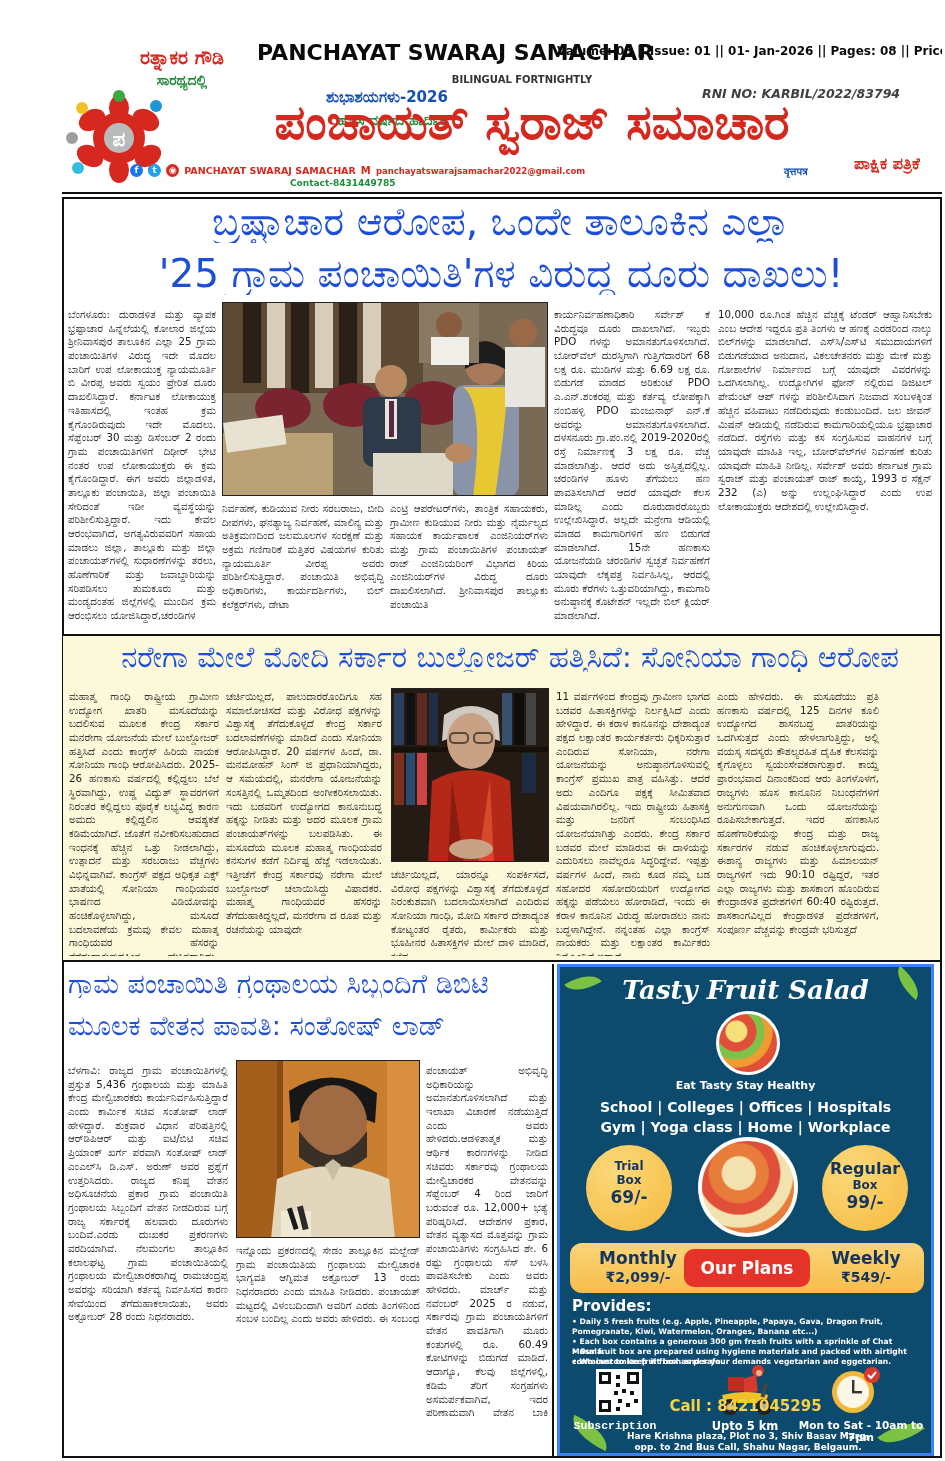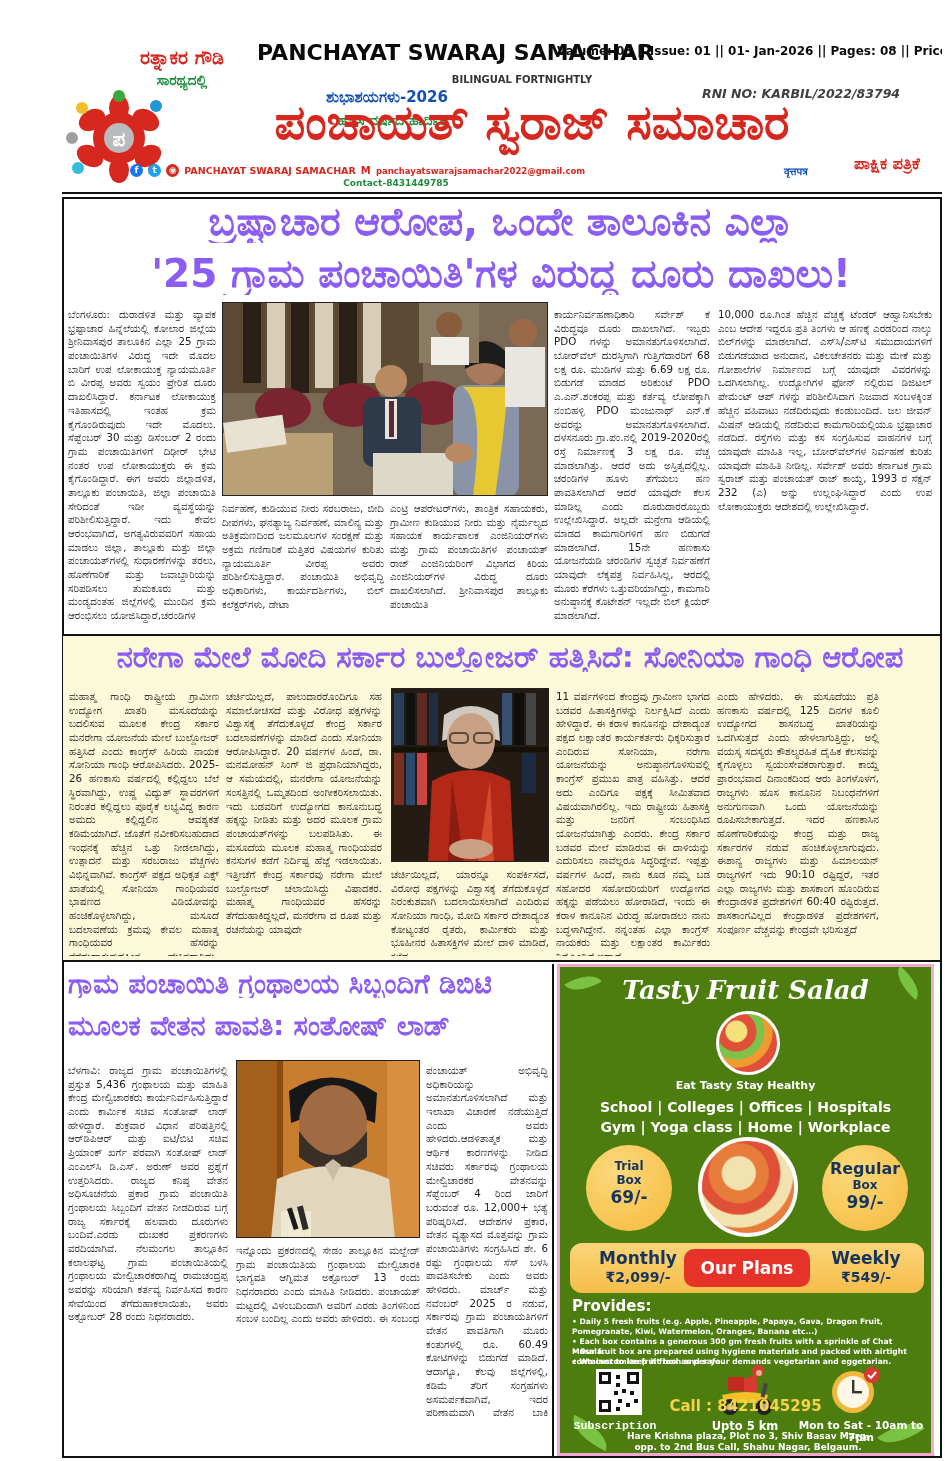--- a/index.html
+++ b/index.html
@@ -1,29 +1,29 @@
 <!DOCTYPE html>
 <html><head>
 <meta charset="utf-8">
 <style>
   * { margin:0; padding:0; box-sizing:border-box; }
   html,body { background:#ffffff; }
   body { width:945px; height:1461px; position:relative; font-family:"DejaVu Sans",sans-serif; overflow:hidden; }
   .abs { position:absolute; }
   .kn-body { font-size:10.3px; line-height:1.33; text-align:justify; color:#1b1b1b; overflow:hidden; }
-  .hl { font-weight:700; color:#8b5cf6; text-align:center; letter-spacing:0px; line-height:1.05; white-space:nowrap; overflow:hidden; }
+  .hl { font-weight:400; color:#1d4ed8; text-align:center; letter-spacing:0px; line-height:1.05; white-space:nowrap; overflow:hidden; }
   .red { color:#d6281e; }
   .green { color:#1e8c3a; }
   .blue { color:#1450b4; }
   .rule-double { border-top:2px solid #111; border-bottom:2px solid #111; height:7px; }
   .vline { background:#111; width:2px; }
   .hline { background:#111; height:2px; }
   .yellow-sec { background:#fcf8da; border-top:2px solid #111; border-bottom:2px solid #111; }
   .photo-frame { border:1px solid #222; overflow:hidden; }
-  .ad { background:#4d7c0f; border:3px solid #f9a8d4; overflow:hidden; }
+  .ad { background:#0c4a6e; border:3px solid #3b82f6; overflow:hidden; }
   .ad-white { color:#ffffff; }
   .circle-box { border-radius:50%; background:radial-gradient(circle at 35% 30%, #fbd97c, #f6b93c); color:#15355c; font-weight:bold; text-align:center; }
   .banner { background:linear-gradient(#fbd479,#f6bd4a); border-radius:12px; }
   .ourplans { background:#e5332a; border-radius:10px; color:#fff; font-weight:bold; text-align:center; }
   .social-dot { width:13px; height:13px; border-radius:50%; display:inline-block; color:#fff; font-size:9px; font-weight:bold; text-align:center; line-height:13px; vertical-align:middle; }
   .leaf { position:absolute; width:34px; height:16px; background:#7cc242; border-radius:0 100% 0 100%; }
 </style>
 </head>
 <body>
 
@@ -64,21 +64,21 @@
     <div class="abs red" style="left:60px;top:58px;width:820px;height:66px;text-align:center;font-weight:900;font-size:48px;line-height:1.1;overflow:hidden;">ಪಂಚಾಯತ್ ಸ್ವರಾಜ್ ಸಮಾಚಾರ</div>
 
     <div class="abs" style="left:68px;top:122px;width:400px;height:16px;white-space:nowrap;">
       <span class="social-dot" style="background:#1877f2;">f</span>
       <span class="social-dot" style="background:#1da1f2;">t</span>
       <span class="social-dot" style="background:#d6281e;">◉</span>
       <span class="red" style="font-weight:900;font-size:9.5px;vertical-align:middle;">PANCHAYAT SWARAJ SAMACHAR</span>
       <span style="color:#d6281e;font-weight:900;font-size:10px;vertical-align:middle;">M</span>
       <span class="red" style="font-weight:bold;font-size:8.5px;vertical-align:middle;">panchayatswarajsamachar2022@gmail.com</span>
     </div>
-    <div class="abs green" style="left:244px;top:140px;width:180px;text-align:center;font-weight:900;font-size:9px;">Contact-8431449785</div>
+    <div class="abs green" style="left:228px;top:140px;width:180px;font-weight:900;font-size:9px;">Contact-8431449785</div>
 
     <div class="abs blue" style="left:722px;top:126px;width:50px;font-weight:bold;font-size:10px;">वृत्तपत्र</div>
     <div class="abs red" style="left:770px;top:116px;width:110px;text-align:center;font-weight:900;font-size:16px;">ಪಾಕ್ಷಿಕ ಪತ್ರಿಕೆ</div>
   </div>
 
   <div class="abs rule-double" style="left:62px;top:192px;width:880px;"></div>
   <div class="abs vline" style="left:62px;top:199px;height:1259px;"></div>
   <div class="abs vline" style="left:940px;top:199px;height:1259px;"></div>
   <div class="abs hline" style="left:62px;top:1456px;width:880px;"></div>
 

